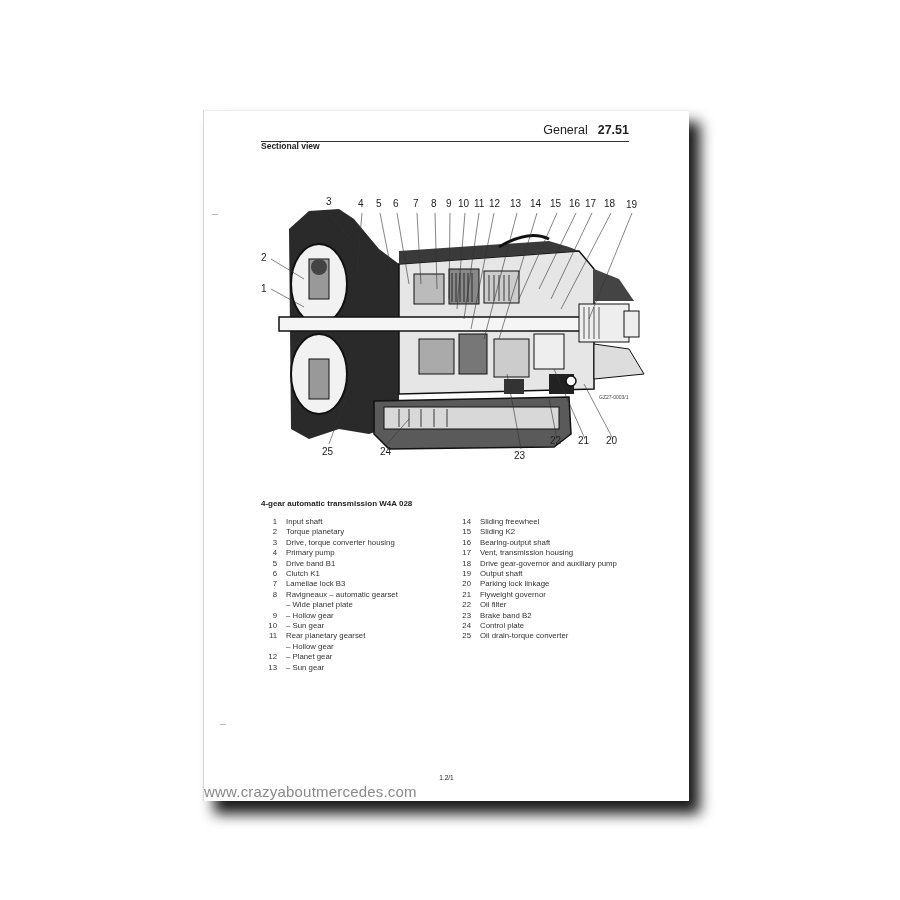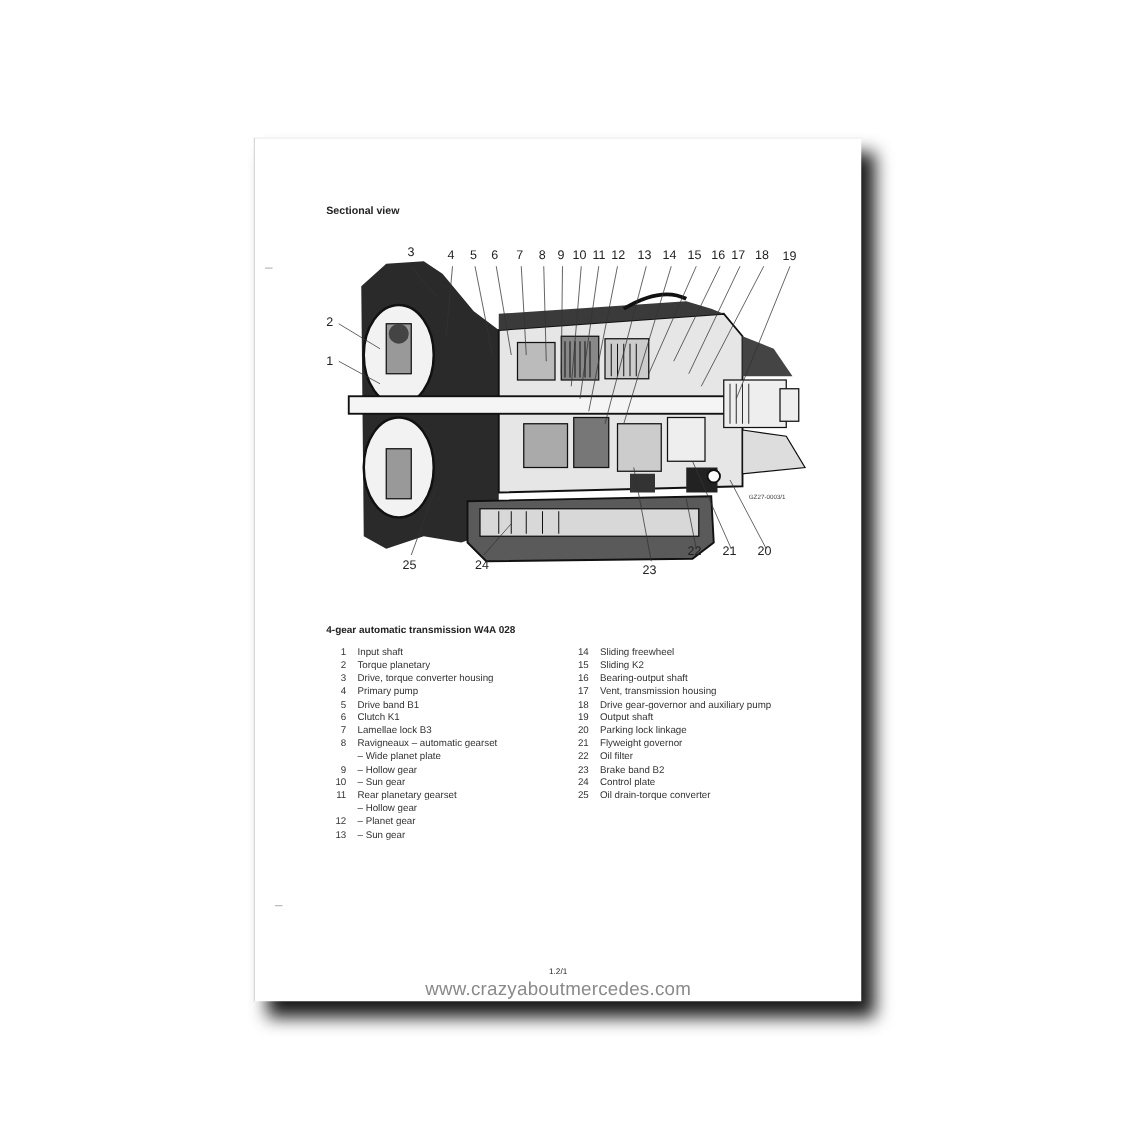--- a/index.html
+++ b/index.html
@@ -15,49 +15,52 @@
       position: absolute; left: 203px; top: 110px; width: 485px; height: 690px;
       background: #ffffff; border-left: 1px solid #d8d8d8; border-top: 1px solid #eeeeee;
     }
     .header {
       position: absolute; left: 57px; right: 60px; top: 12px; height: 18px;
       border-bottom: 1.5px solid #333; text-align: right;
       font-size: 12.5px; color: #222;
     }
     .header .sec { margin-left: 10px; font-weight: bold; }
     .section-title {
-      position: absolute; left: 57px; top: 52px; font-size: 8.5px; font-weight: bold; color: #222;
+      position: absolute; left: 57px; top: 30px; font-size: 8.5px; font-weight: bold; color: #222;
     }
     .diagram { position: absolute; left: 45px; top: 78px; width: 400px; height: 290px; }
     .callout { font-family: "Liberation Sans", sans-serif; font-size: 10px; fill: #222; }
     .ref-code { font-size: 5px; fill: #444; }
     .legend-title {
       position: absolute; left: 57px; top: 388px; font-size: 8px; font-weight: bold; color: #222;
     }
     .legend { position: absolute; top: 406px; font-size: 7.8px; color: #333; line-height: 10.4px; }
     .legend.col1 { left: 60px; width: 190px; }
     .legend.col2 { left: 254px; width: 200px; }
     .legend .row { display: flex; }
     .legend .num { width: 22px; text-align: right; padding-right: 9px; box-sizing: border-box; flex: none; }
     .page-number {
       position: absolute; left: 0; right: 0; top: 663px; text-align: center; font-size: 6.5px; color: #222;
     }
     .watermark {
-      position: absolute; left: 0; right: 0; top: 672px; text-align: center;
+      position: absolute; left: 0; right: 0; top: 672px; text-align: left;
       font-size: 15px; color: #8a8a8a; letter-spacing: 0.2px;
     }
     .margin-mark { position: absolute; width: 6px; height: 1px; background: #bbb; }
   </style>
 </head>
 <body>
 
 <div class="page-shadow"></div>
 
 <div class="page">
 
+  <div class="header">
+    <span>General</span><span class="sec">27.51</span>
+  </div>
 
   <div class="section-title">Sectional view</div>
 
   <div class="margin-mark" style="left:8px;top:103px;"></div>
   <div class="margin-mark" style="left:16px;top:613px;"></div>
 
   <svg class="diagram" viewBox="0 0 400 290" xmlns="http://www.w3.org/2000/svg">
 
     <path d="M40,40 L60,22 L90,20 L105,30 L130,60 L150,75 L150,235 L120,245 L90,240 L60,250 L42,240 Z" fill="#2a2a2a"></path>
 

